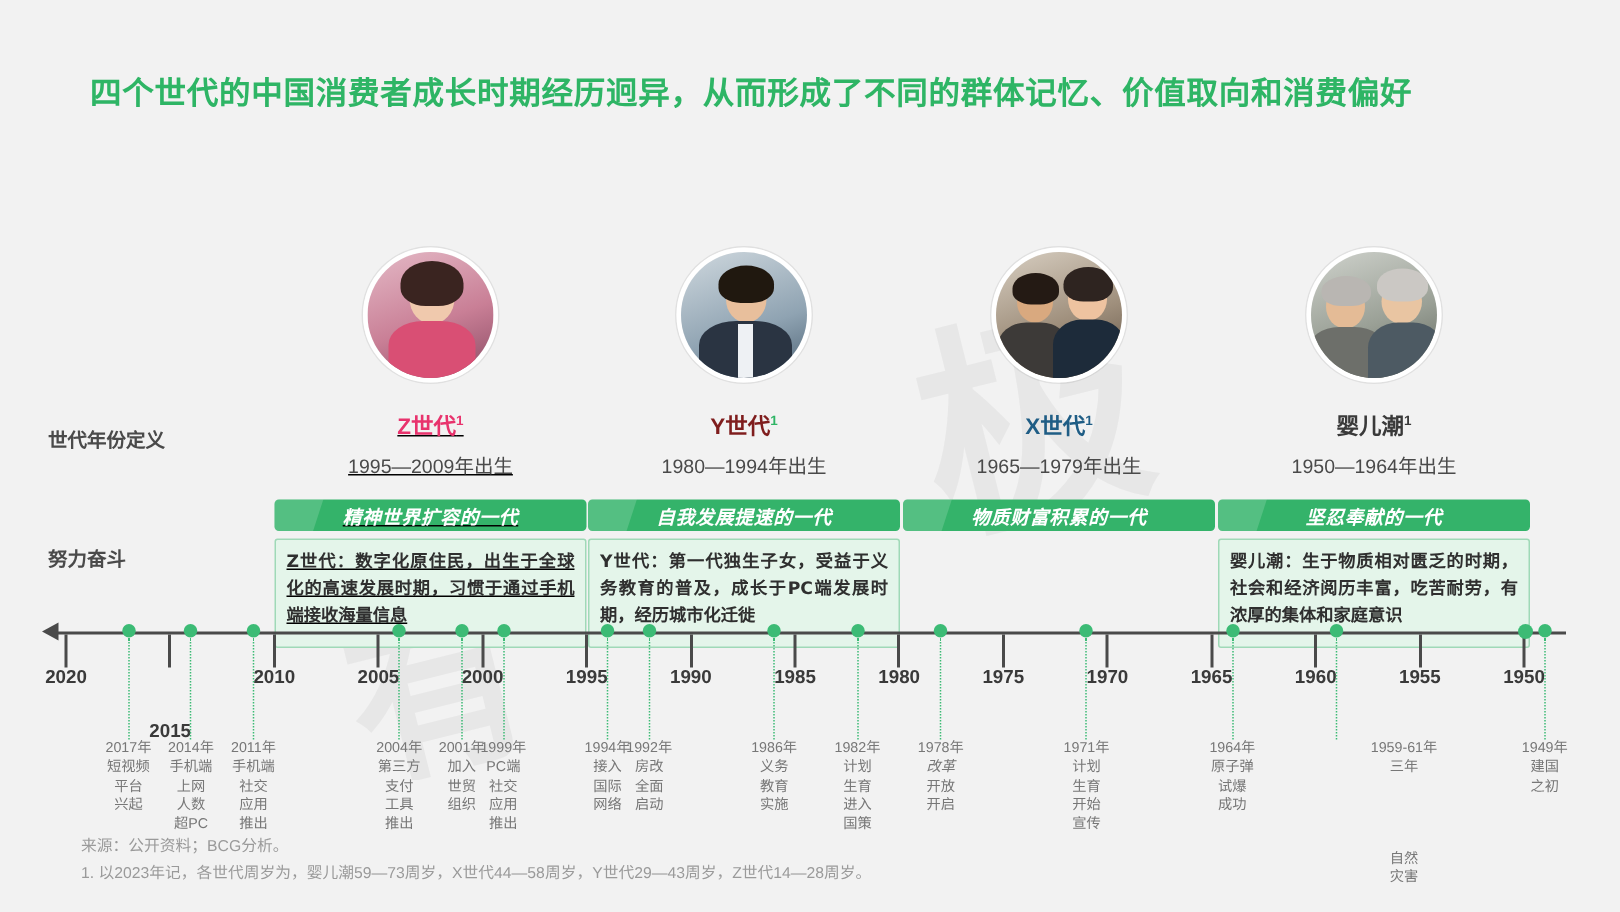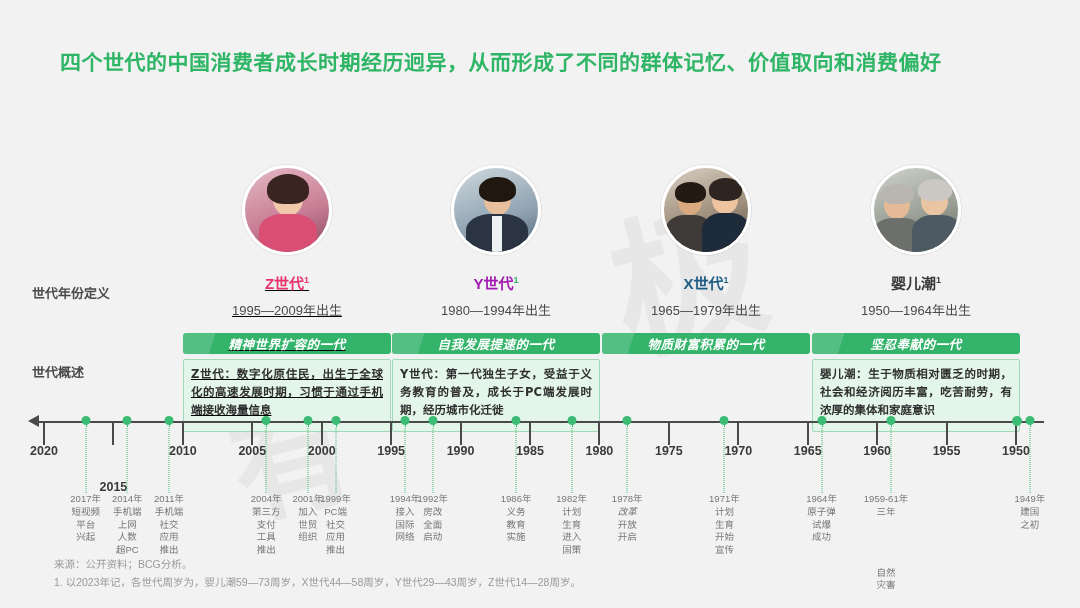--- a/index.html
+++ b/index.html
@@ -112,21 +112,21 @@
 <div class="slide">
 
   <div class="watermark">
     <div class="wm-txt wm-a">极</div>
     <div class="wm-txt wm-b">有</div>
   </div>
 
   <div class="title">四个世代的中国消费者成长时期经历迥异，从而形成了不同的群体记忆、价值取向和消费偏好</div>
 
   <div class="row-label" id="lbl-years">世代年份定义</div>
-  <div class="row-label" id="lbl-summary">世代概述</div>
+  <div class="row-label" id="lbl-summary">努力奋斗</div>
 
   <div class="gen gen-0">
     <div class="photo">
       <div class="bg" style="background:linear-gradient(160deg,#e4b9c6 0%,#c97f96 55%,#8a4a63 100%);"></div>
       <div class="fig" style="left:28px;top:14px;width:30px;height:34px;background:#f0c9ad;"></div>
       <div class="fig" style="left:22px;top:6px;width:42px;height:30px;background:#3a2420;border-radius:50% 50% 40% 40%;"></div>
       <div class="body" style="left:14px;top:46px;width:58px;height:40px;background:#d94f74;"></div>
     </div>
     <div class="gen-name">
       <span style="color:#e8336d">Z世代</span><sup style="color:#e8336d">1</sup>
@@ -141,21 +141,21 @@
 
   <div class="gen gen-1">
     <div class="photo">
       <div class="bg" style="background:linear-gradient(160deg,#cfd8de 0%,#8fa3b2 60%,#4d6274 100%);"></div>
       <div class="fig" style="left:30px;top:16px;width:27px;height:31px;background:#e8bf9c;"></div>
       <div class="fig" style="left:25px;top:9px;width:37px;height:25px;background:#20180f;border-radius:50% 50% 40% 40%;"></div>
       <div class="body" style="left:12px;top:46px;width:62px;height:40px;background:#2a3442;"></div>
       <div class="fig" style="left:38px;top:48px;width:10px;height:38px;background:#eef1f4;border-radius:0;"></div>
     </div>
     <div class="gen-name">
-      <span style="color:#a21caf">Y世代</span><sup style="color:#2eb565">1</sup>
+      <span style="color:#7f1d1d">Y世代</span><sup style="color:#2eb565">1</sup>
     </div>
     <div class="gen-range">1980—1994年出生</div>
     <div class="banner">
         <span class="sheen"></span>
         <span>自我发展提速的一代</span>
       </div>
     <div class="desc">Y世代：第一代独生子女，受益于义务教育的普及，成长于PC端发展时期，经历城市化迁徙</div>
   </div>
 
   <div class="gen gen-2">
@@ -341,21 +341,21 @@
         <div class="edot" style="left: 821.6px;"></div>
         <div class="eline" style="left: 821.6px;"></div>
         <div class="elabel" style="left: 821.6px;">
           <span class="yr">1964年</span>
           <span style="display: block;">原子弹</span>
           <span style="display: block;">试爆</span>
           <span style="display: block;">成功</span>
         </div>
         <div class="edot" style="left: 891.029px;"></div>
         <div class="eline" style="left: 891.029px;"></div>
-        <div class="elabel" style="left: 886px;">
+        <div class="elabel" style="left: 936px;">
           <span class="yr">1959-61年</span>
           <span style="display: block;">三年</span>
           <span style="display: block; margin-top: 48px;">自然</span>
           <span style="display: block;">灾害</span>
         </div>
         <div class="edot" style="left: 1029.89px;"></div>
         <div class="eline" style="left: 1029.89px;"></div>
         <div class="elabel" style="left: 1029.89px;">
           <span class="yr">1949年</span>
           <span style="display: block;">建国</span>

